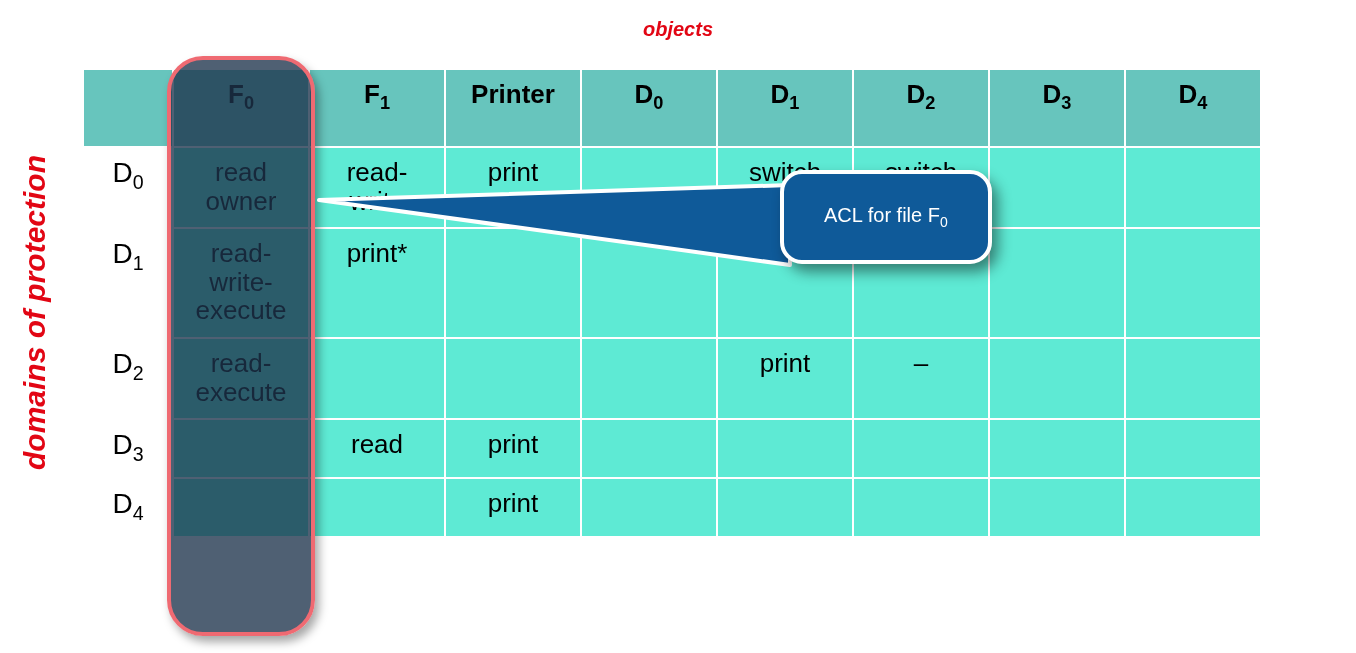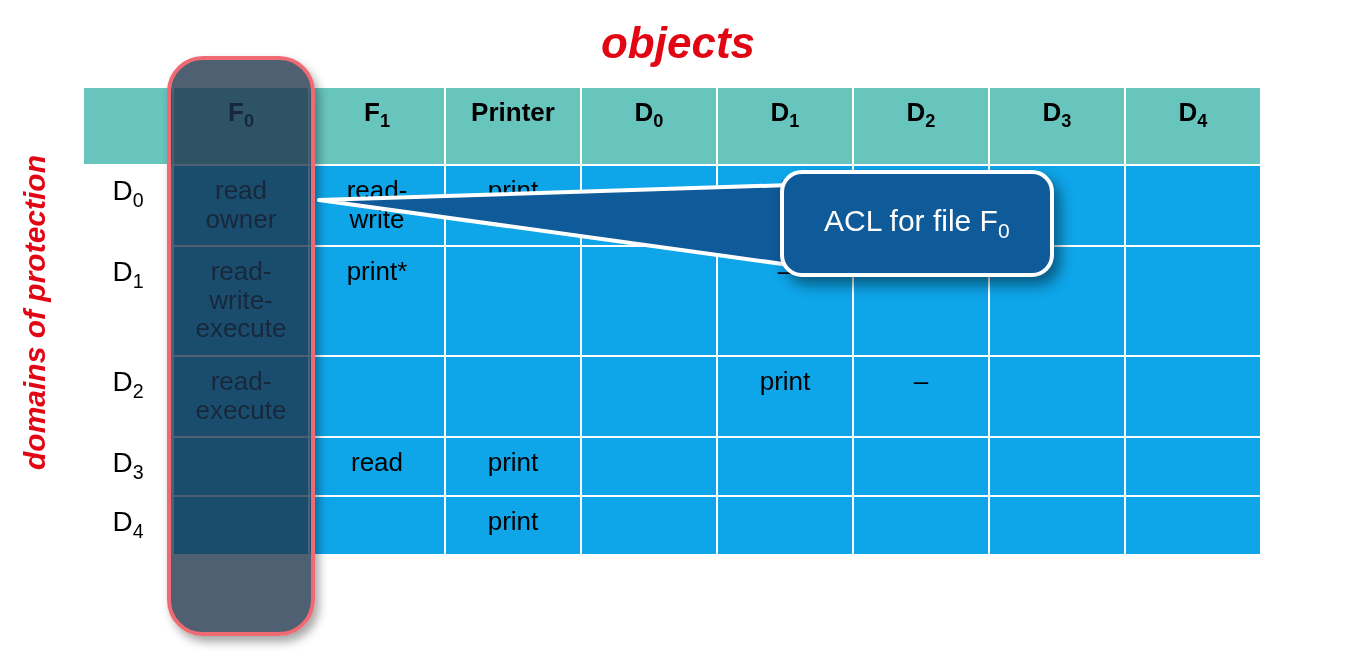--- a/index.html
+++ b/index.html
@@ -14,37 +14,37 @@
     width: 1356px;
     height: 653px;
   }
   .objects-label {
     position: absolute;
     left: 0; right: 0;
     top: 18px;
     text-align: center;
     font-style: italic;
     font-weight: bold;
-    font-size: 44px;
+    font-size: 20px;
   }
   .domains-label {
     position: absolute;
     left: 18px;
     top: 470px;
     transform-origin: left top;
     transform: rotate(-90deg);
     font-style: italic;
     font-weight: bold;
     font-size: 30px;
     white-space: nowrap;
   }
   .matrix-wrap {
     position: absolute;
     left: 82px;
-    top: 86px;
+    top: 68px;
     width: 1180px;
   }
   table.matrix {
     border-collapse: collapse;
     width: 100%;
     table-layout: fixed;
     background: #fff;
   }
   table.matrix th, table.matrix td {
     border: 2px solid #fff;
@@ -60,21 +60,21 @@
     font-weight: bold;
     height: 78px;
   }
   table.matrix thead th.rowhead-blank {
     background: #67c5bd;
     width: 90px;
   }
   col.rowhead-col { width: 90px; }
   col.obj-col { width: auto; }
   table.matrix tbody td {
-    background: #0ea5e9;
+    background: #5eead4;
     color: #000;
   }
   table.matrix tbody th.rowhead {
     background: #fff;
     color: #000;
     font-weight: normal;
     font-size: 28px;
     text-align: center;
     vertical-align: top;
     width: 90px;
@@ -97,21 +97,21 @@
     position: absolute;
     inset: 4px;
     border-radius: 30px;
   }
 
   
   .callout {
     position: absolute;
     background: #0f5a99;
     color: #fff;
-    font-size: 30px;
+    font-size: 20px;
     padding: 30px 40px;
     border-radius: 22px;
     border: 4px solid #fff;
     box-shadow: 6px 8px 14px rgba(0,0,0,0.45);
     white-space: nowrap;
   }
   .callout-svg {
     position: absolute;
     overflow: visible;
     pointer-events: none;

